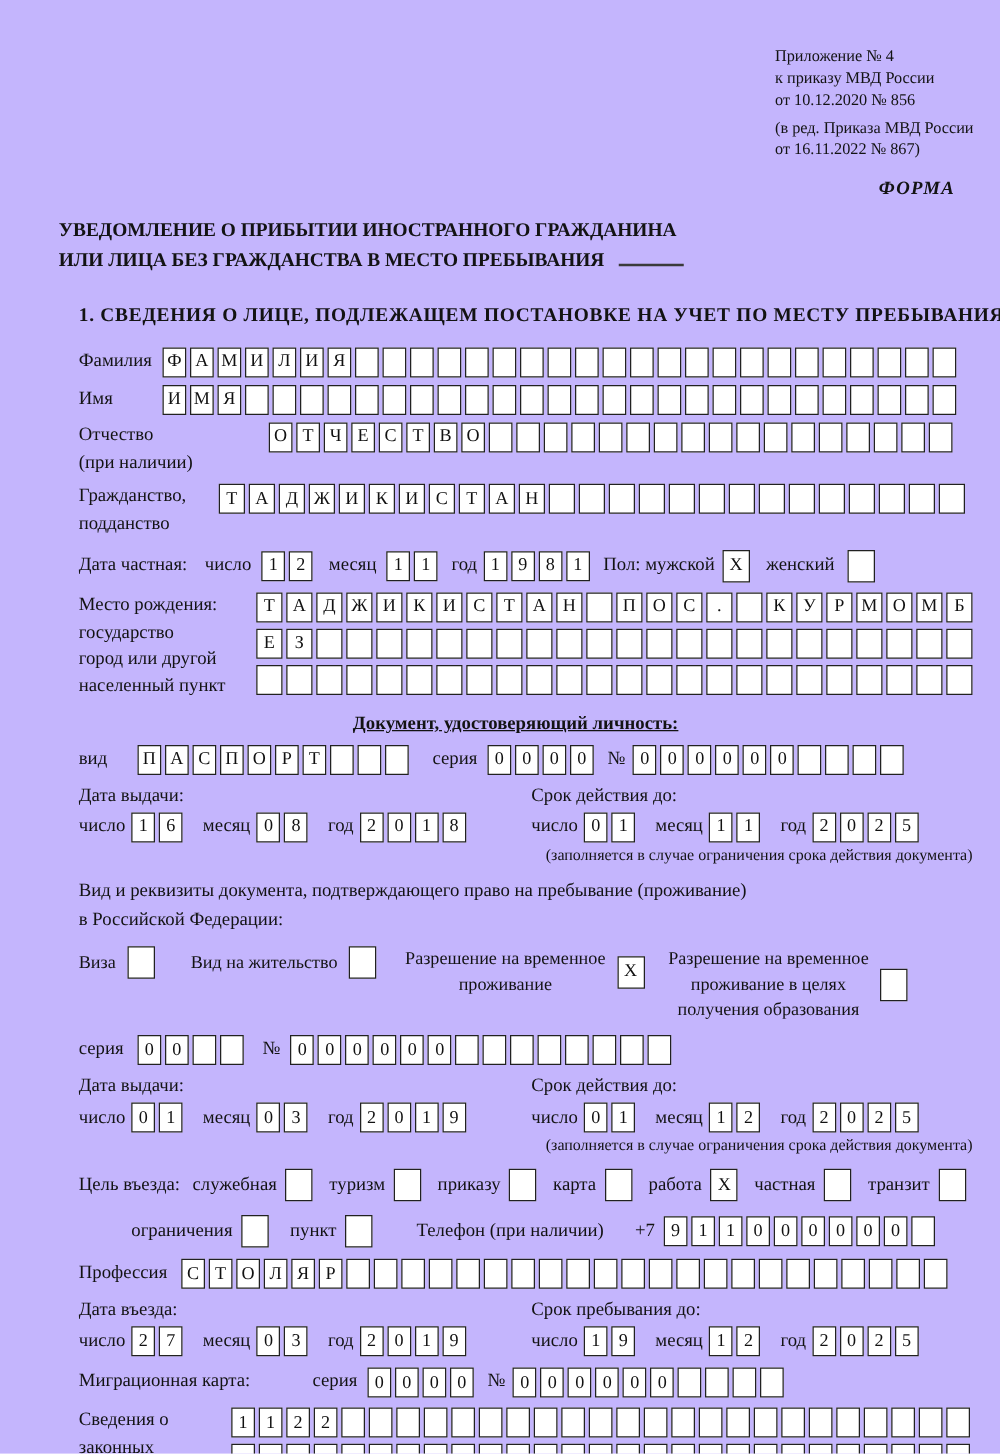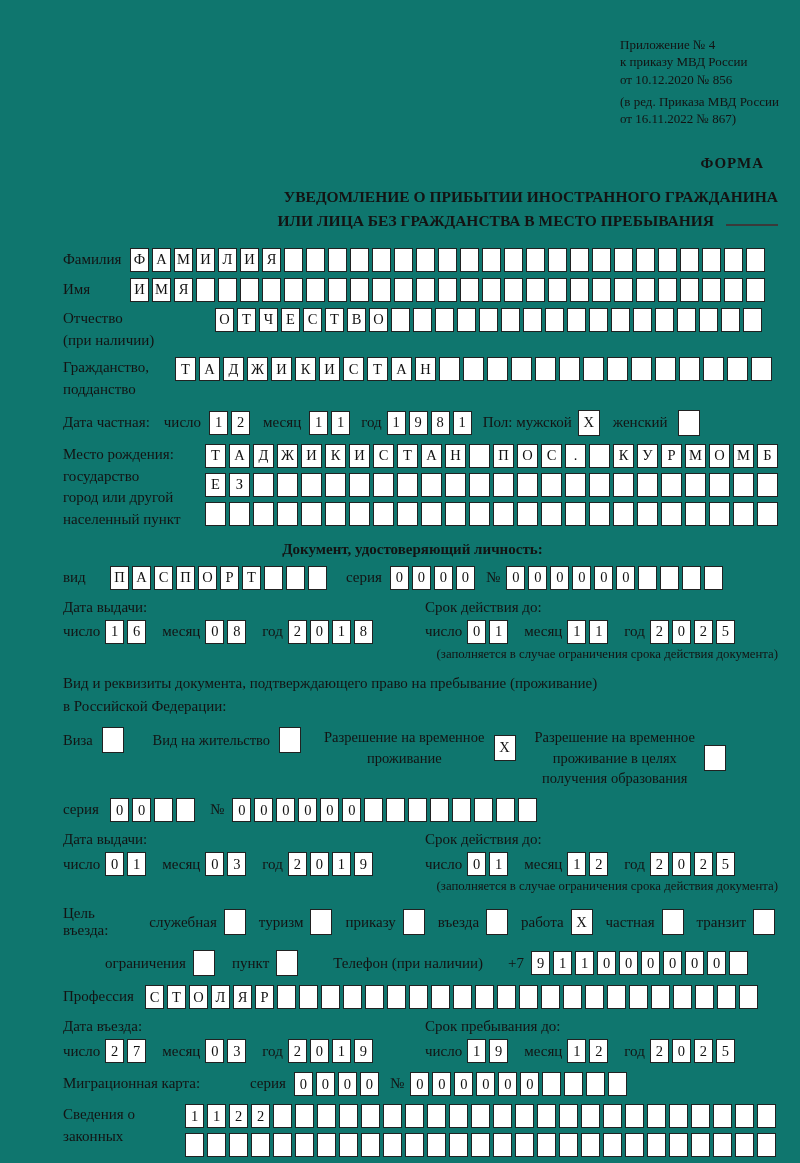--- a/index.html
+++ b/index.html
@@ -1,44 +1,44 @@
 <!DOCTYPE html>
 <html><head>
 <meta charset="utf-8">
 <style>
   * { margin:0; padding:0; box-sizing:border-box; }
   html,body { background:#ffffff; }
   .page {
-    width:800px; height:1163px; background:#0f766e;
+    width:800px; height:1163px; background:#c4b5fd;
     font-family:"Liberation Serif", serif; color:#131313;
     padding:36px 22px 16px 63px; overflow:hidden; position:relative;
   }
   .appendix { margin-left:557px; font-size:13px; line-height:1.33; }
   .appendix div { white-space:nowrap; }
   .appendix .gap { margin-top:5px; }
-  .forma { text-align:right; padding-right:14px; font-weight:bold; font-size:15px; letter-spacing:1px; margin-top:28px; }
-  .title { text-align:right; font-weight:bold; font-size:15.5px; line-height:1.5; margin-top:13px; margin-left:-16px; }
+  .forma { text-align:right; padding-right:14px; font-weight:bold; font-size:15px; letter-spacing:1px; margin-top:16px;font-style:italic; }
+  .title { text-align:left; font-weight:bold; font-size:15.5px; line-height:1.5; margin-top:13px; margin-left:-16px; }
   .uline { display:inline-block; width:52px; height:14px; border-bottom:2px solid #3a3a3a; margin-left:12px; }
   .sec { font-weight:bold; font-size:15.5px; letter-spacing:0.6px; margin-top:24px; white-space:nowrap; }
 
   .frow { display:flex; align-items:center; margin-top:6px; font-size:15px; }
   .frow.top { align-items:flex-start; }
   .lbl { flex:none; font-size:15px; line-height:1.45; }
   .boxes { display:flex; flex-wrap:nowrap; }
   .bx {
     flex:none; width:19px; height:24px; border:1.5px solid #212121; margin-right:3px;
     display:flex; align-items:center; justify-content:center;
     font-size:14.5px; background:#fff; color:#111;
   }
   .wide .bx { width:21px; }
   .cbs .bx { width:22px; height:26px; }
   .stack { display:flex; flex-direction:column; }
   .stack .boxes { margin-bottom:5px; }
 
-  .center-h { text-align:center; font-weight:bold; font-size:15px; margin-top:10px; margin-left:-16px; }
+  .center-h { text-align:center; font-weight:bold; font-size:15px; margin-top:10px; margin-left:-16px;text-decoration:underline; }
 
   .datepair { display:flex; margin-top:9px; }
   .dp-left { width:352px; flex:none; }
   .dp-right { margin-left:10px; }
   .dp-title { text-align:left; font-size:15px; margin-bottom:4px; }
   .dp-row { display:flex; align-items:center; font-size:15px; }
   .dp-row .dlbl { margin-right:5px; }
   .dp-row .ml { margin-left:13px; }
   .note { text-align:right; font-size:12.8px; margin-top:3px; }
 
@@ -69,20 +69,21 @@
     <div>от 16.11.2022 № 867)</div>
   </div>
 
   <div class="forma">ФОРМА</div>
 
   <div class="title">
     <div>УВЕДОМЛЕНИЕ О ПРИБЫТИИ ИНОСТРАННОГО ГРАЖДАНИНА</div>
     <div><span>ИЛИ ЛИЦА БЕЗ ГРАЖДАНСТВА В МЕСТО ПРЕБЫВАНИЯ</span><span class="uline"></span></div>
   </div>
 
+  <div class="sec">1. СВЕДЕНИЯ О ЛИЦЕ, ПОДЛЕЖАЩЕМ ПОСТАНОВКЕ НА УЧЕТ ПО МЕСТУ ПРЕБЫВАНИЯ</div>
 
   <div class="frow" style="margin-top:16px">
     <div class="lbl" style="width:67px">Фамилия</div>
     <div class="boxes">
         <span class="bx">Ф</span>
         <span class="bx">А</span>
         <span class="bx">М</span>
         <span class="bx">И</span>
         <span class="bx">Л</span>
         <span class="bx">И</span>
@@ -540,21 +541,21 @@
         <span class="bx"></span>
       </div>
     <span class="plbl">туризм</span>
     <div class="boxes cbs">
         <span class="bx"></span>
       </div>
     <span class="plbl">приказу</span>
     <div class="boxes cbs">
         <span class="bx"></span>
       </div>
-    <span class="plbl">въезда</span>
+    <span class="plbl">карта</span>
     <div class="boxes cbs">
         <span class="bx"></span>
       </div>
     <span class="plbl">работа</span>
     <div class="boxes cbs">
         <span class="bx">X</span>
       </div>
     <span class="plbl">частная</span>
     <div class="boxes cbs">
         <span class="bx"></span>

